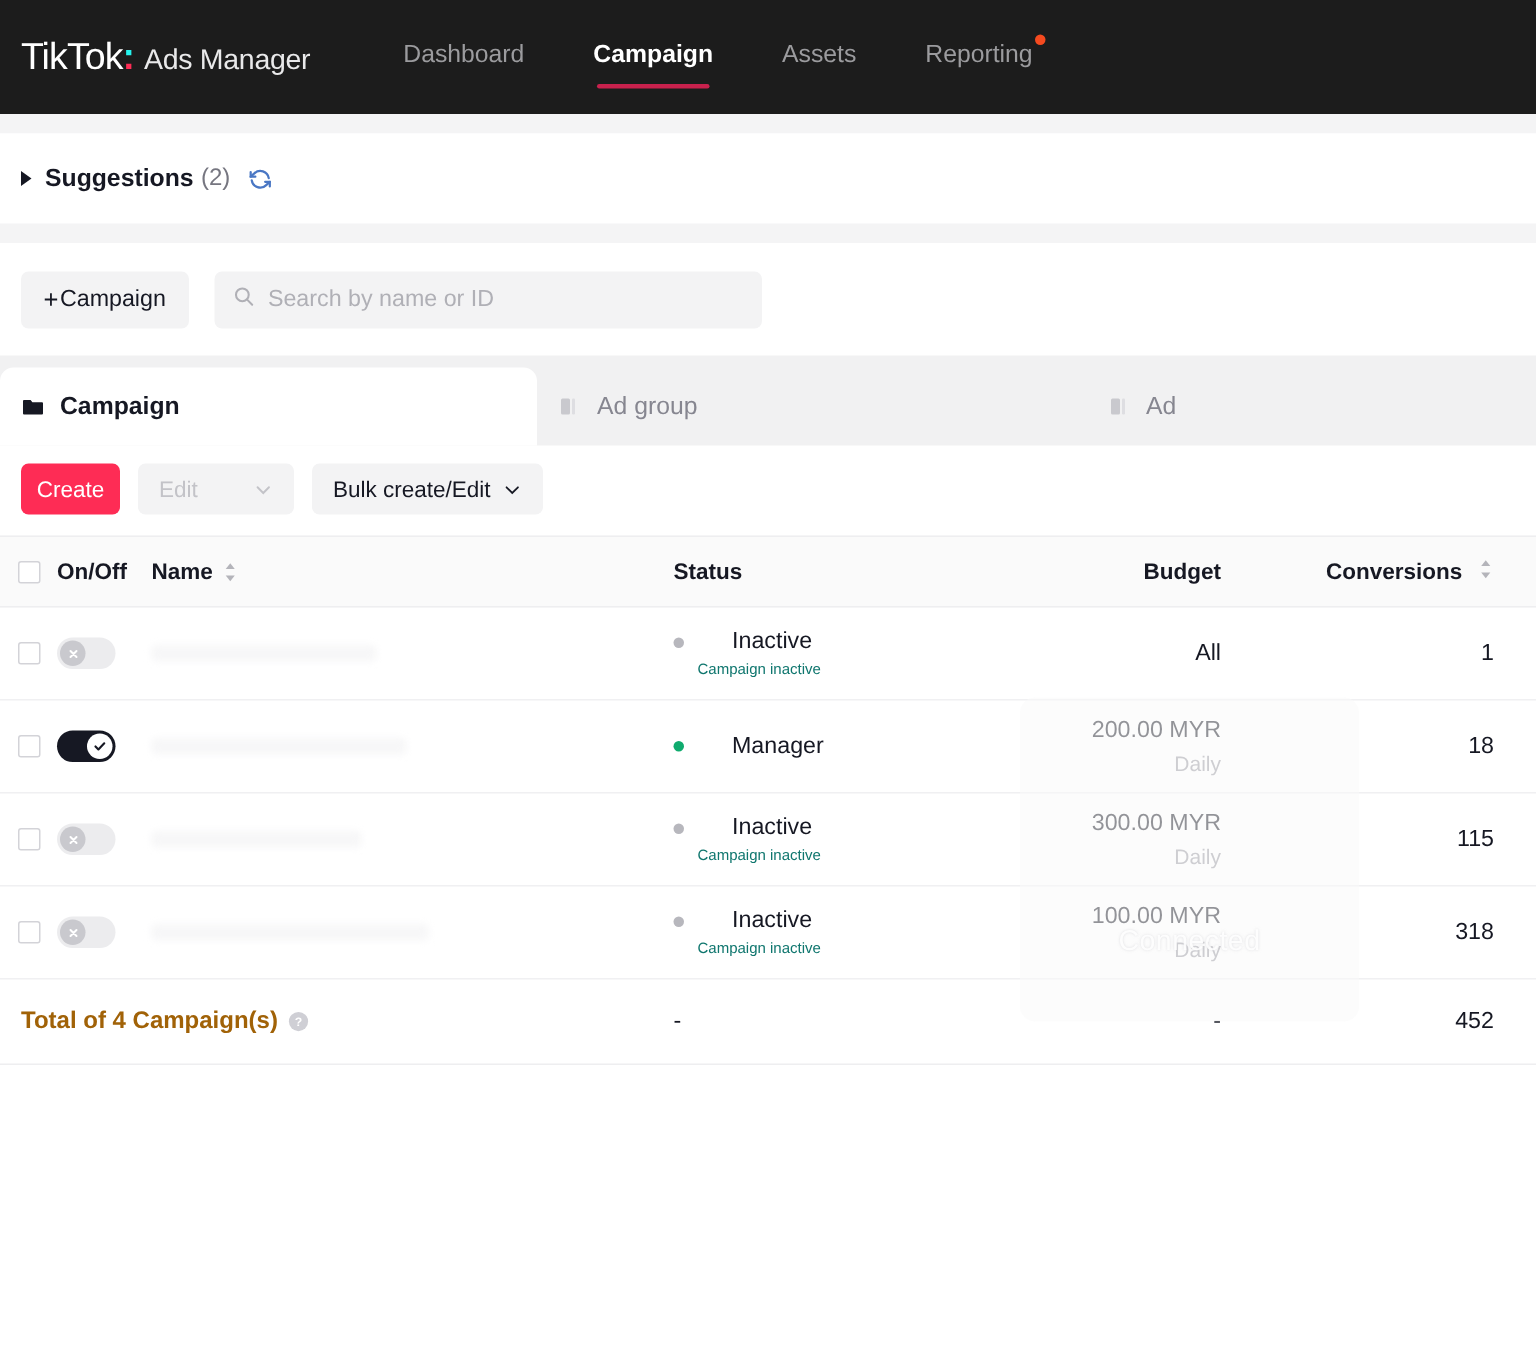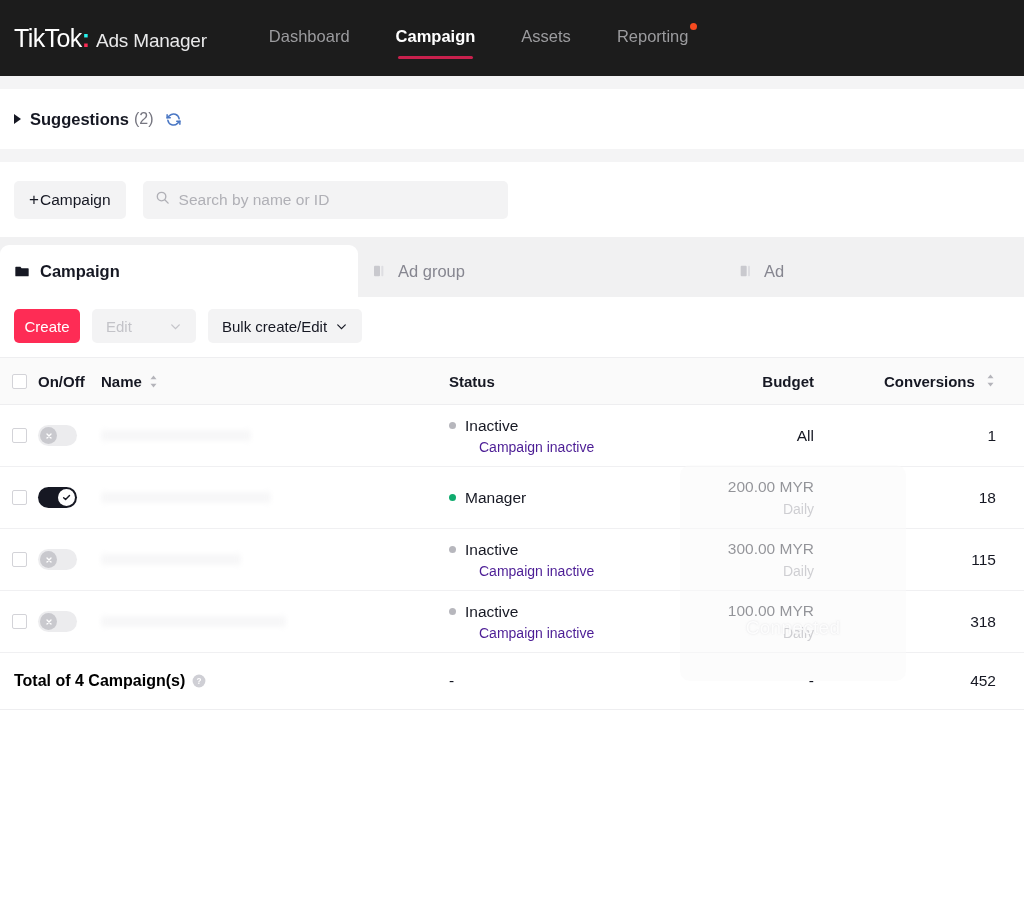--- a/index.html
+++ b/index.html
@@ -249,30 +249,30 @@
   .toggle.on  { background: #161823; justify-content: flex-end; padding-right: 2px; }
   .knob {
     width: 17px; height: 17px;
     border-radius: 50%;
     display: flex; align-items: center; justify-content: center;
   }
   .toggle.off .knob { background: #c9c9ce; }
   .toggle.on  .knob { background: #ffffff; }
 
   
-  .status-main { display: flex; align-items: center; }
+  .status-main { display: flex; align-items: center; gap: 23px; }
   .dot { width: 7px; height: 7px; border-radius: 50%; margin-right: 9px; }
   .dot.grey { background: #b7b7bd; }
   .dot.green { background: #0fab6e; }
-  .status-sub { font-size: 14px; color: #4c1d95; margin-top: 4px; margin-left: 30px; }
+  .status-sub { font-size: 10px; color: #0f766e; margin-top: 4px; margin-left: 16px; }
 
   .budget-main { line-height: 1.15; }
   .budget-sub { font-size: 14px; color: #9a9aa2; margin-top: 5px; }
 
-  .total-label { display: flex; align-items: center; padding-left: 14px; font-size: 16px; font-weight: bold; color: #000000; }
+  .total-label { display: flex; align-items: center; padding-left: 14px; font-size: 16px; font-weight: bold; color: #a16207; }
   .help-icon { margin-left: 7px; display: flex; cursor: pointer; }
   .dash-cell { color: #161823; }
 
   
   .name-blur {
     height: 11px;
     border-radius: 3px;
     background: #f7f7f8;
     filter: blur(2.5px);
   }

